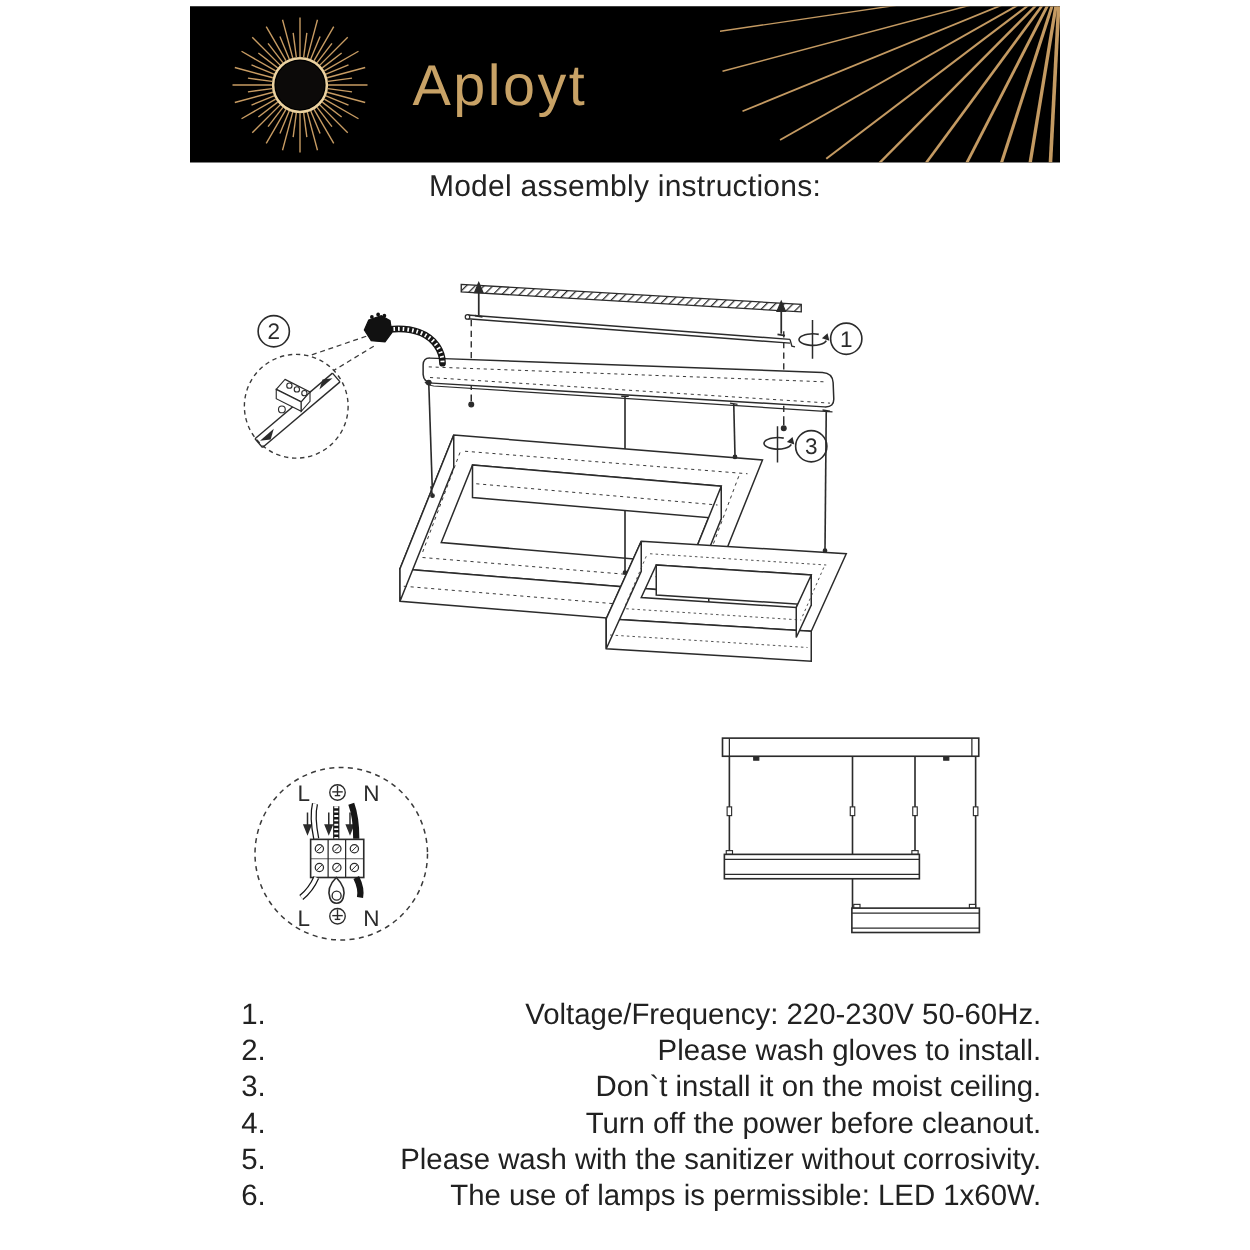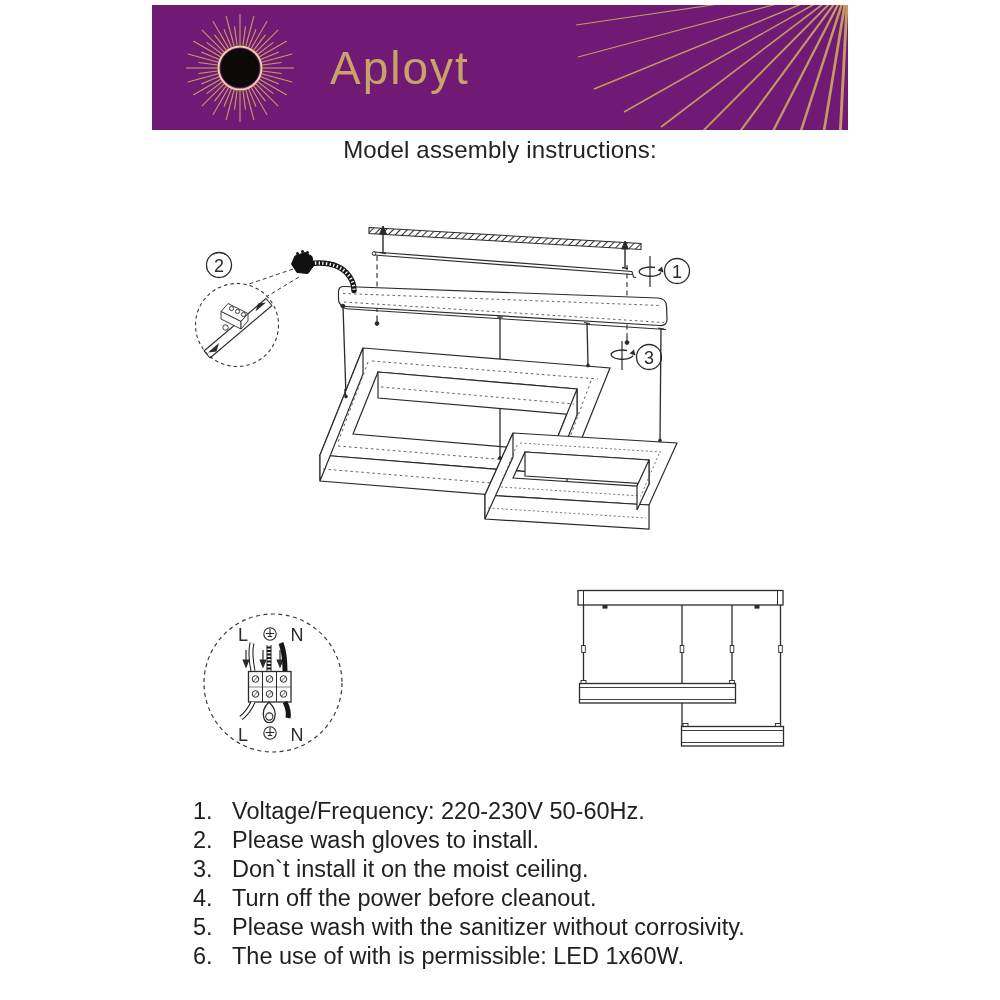--- a/index.html
+++ b/index.html
@@ -2,37 +2,37 @@
 <html><head>
 <meta charset="utf-8">
 <style>
   html,body{margin:0;padding:0;}
   body{
     width:1000px;height:1000px;position:relative;background:#ffffff;
     font-family:"Liberation Sans",sans-serif;overflow:hidden;
   }
   .header{
     position:absolute;left:152px;top:5px;width:696px;height:125px;
-    background:#701a75;overflow:hidden;
+    background:#000000;overflow:hidden;
   }
   .sunburst{position:absolute;left:26px;top:1px;}
   .brand-name{
     position:absolute;left:178px;top:36px;
     font-size:46px;font-weight:400;letter-spacing:2px;color:#c8a266;
   }
   .corner-rays{position:absolute;right:0;top:0;}
   .title-block{position:absolute;left:0;top:136px;width:1000px;text-align:center;color:#232323;}
   .title-line{font-size:24px;line-height:28px;letter-spacing:.2px;}
   .artwork{position:absolute;left:0;top:0;width:1000px;height:1000px;}
   .instructions{
     position:absolute;left:193px;top:797px;width:640px;color:#212121;
   }
   .instr-row{display:flex;font-size:23.5px;line-height:29px;}
   .instr-num{width:39px;flex:0 0 39px;}
-  .instr-text{flex:1;}
+  .instr-text{flex:1;text-align:right;}
 </style>
 </head>
 <body>
 
 <div class="header">
   <svg class="sunburst" width="124" height="124" viewBox="0 0 124 124">
     <defs>
       <line id="rl" x1="0" y1="-22.5" x2="0" y2="-54"></line>
       <line id="rs" x1="0" y1="-22.5" x2="0" y2="-42"></line>
     </defs>
@@ -378,15 +378,15 @@
   <div class="instr-row">
     <span class="instr-num">4.</span>
     <span class="instr-text">Turn off the power before cleanout.</span>
   </div>
   <div class="instr-row">
     <span class="instr-num">5.</span>
     <span class="instr-text">Please wash with the sanitizer without corrosivity.</span>
   </div>
   <div class="instr-row">
     <span class="instr-num">6.</span>
-    <span class="instr-text">The use of with is permissible: LED 1x60W.</span>
+    <span class="instr-text">The use of lamps is permissible: LED 1x60W.</span>
   </div>
 </div>
 
 </body></html>

